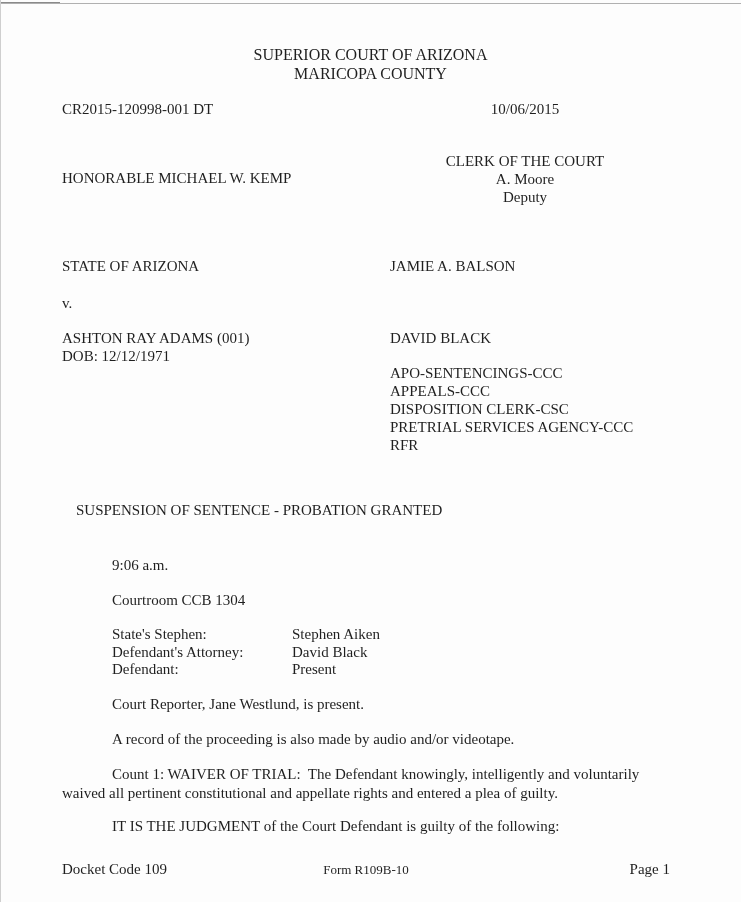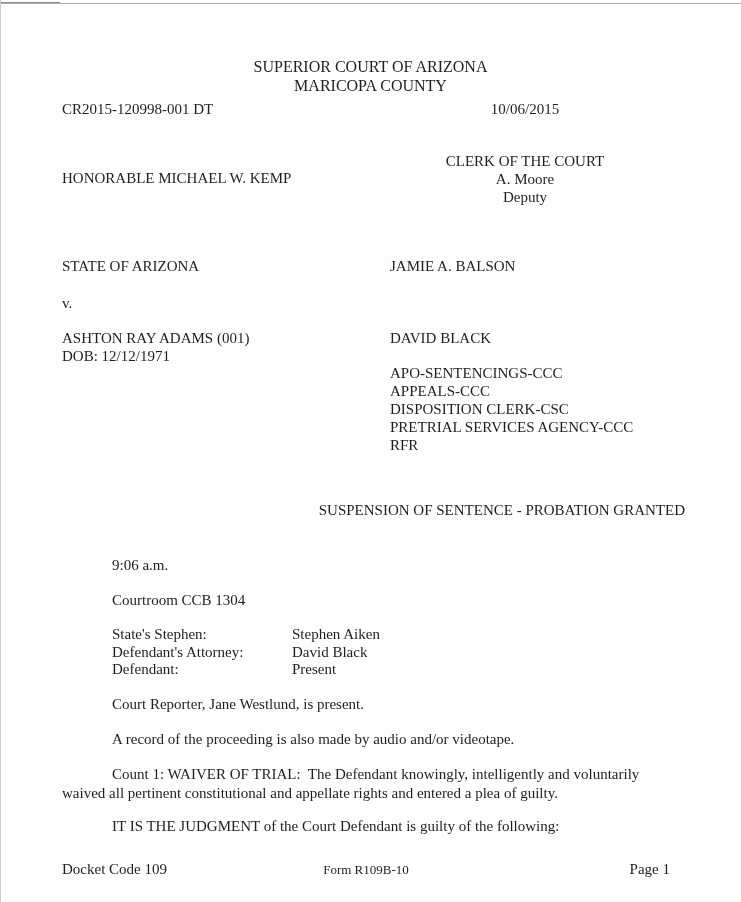--- a/index.html
+++ b/index.html
@@ -29,39 +29,39 @@
   .artifact-left {
     position: absolute; top: 0; left: 0; width: 1px; height: 902px;
     background: #cfcfcf;
   }
   .stamp {
     position: absolute; top: 1px; left: 490px; width: 215px;
     text-align: center; font-size: 13px; line-height: 13.8px;
     white-space: nowrap;
   }
   .title {
-    position: absolute; top: 57px; left: 0; width: 741px;
+    position: absolute; top: 45px; left: 0; width: 741px;
     text-align: center; font-size: 16px; line-height: 19px;
   }
   .abs { position: absolute; }
   .flexrow { position: absolute; left: 0; width: 741px; display: flex; }
   .cell-left { margin-left: 62px; width: 328px; }
   .cell-right { width: 270px; }
   .center { text-align: center; }
   .lh18 { line-height: 18px; }
   .row-case { top: 101px; }
   .block-clerk { top: 152px; }
   .judge-pad { padding-top: 18px; }
   .row-parties { top: 258px; }
   .v-line { top: 295px; left: 62px; }
   .block-def { top: 329px; }
   .dist-list { margin-top: 17px; }
   .heading {
     top: 502px; left: 76px; right: 56px;
-    text-align: right;
+    text-align: left;
   }
   .time { top: 557px; left: 112px; }
   .courtroom { top: 592px; left: 112px; }
   .appearances { top: 626px; left: 112px; line-height: 17.5px; }
   .app-row { display: flex; }
   .app-label { width: 180px; }
   .reporter { top: 696px; left: 112px; }
   .record { top: 731px; left: 112px; }
   .para {
     left: 62px; width: 623px;

